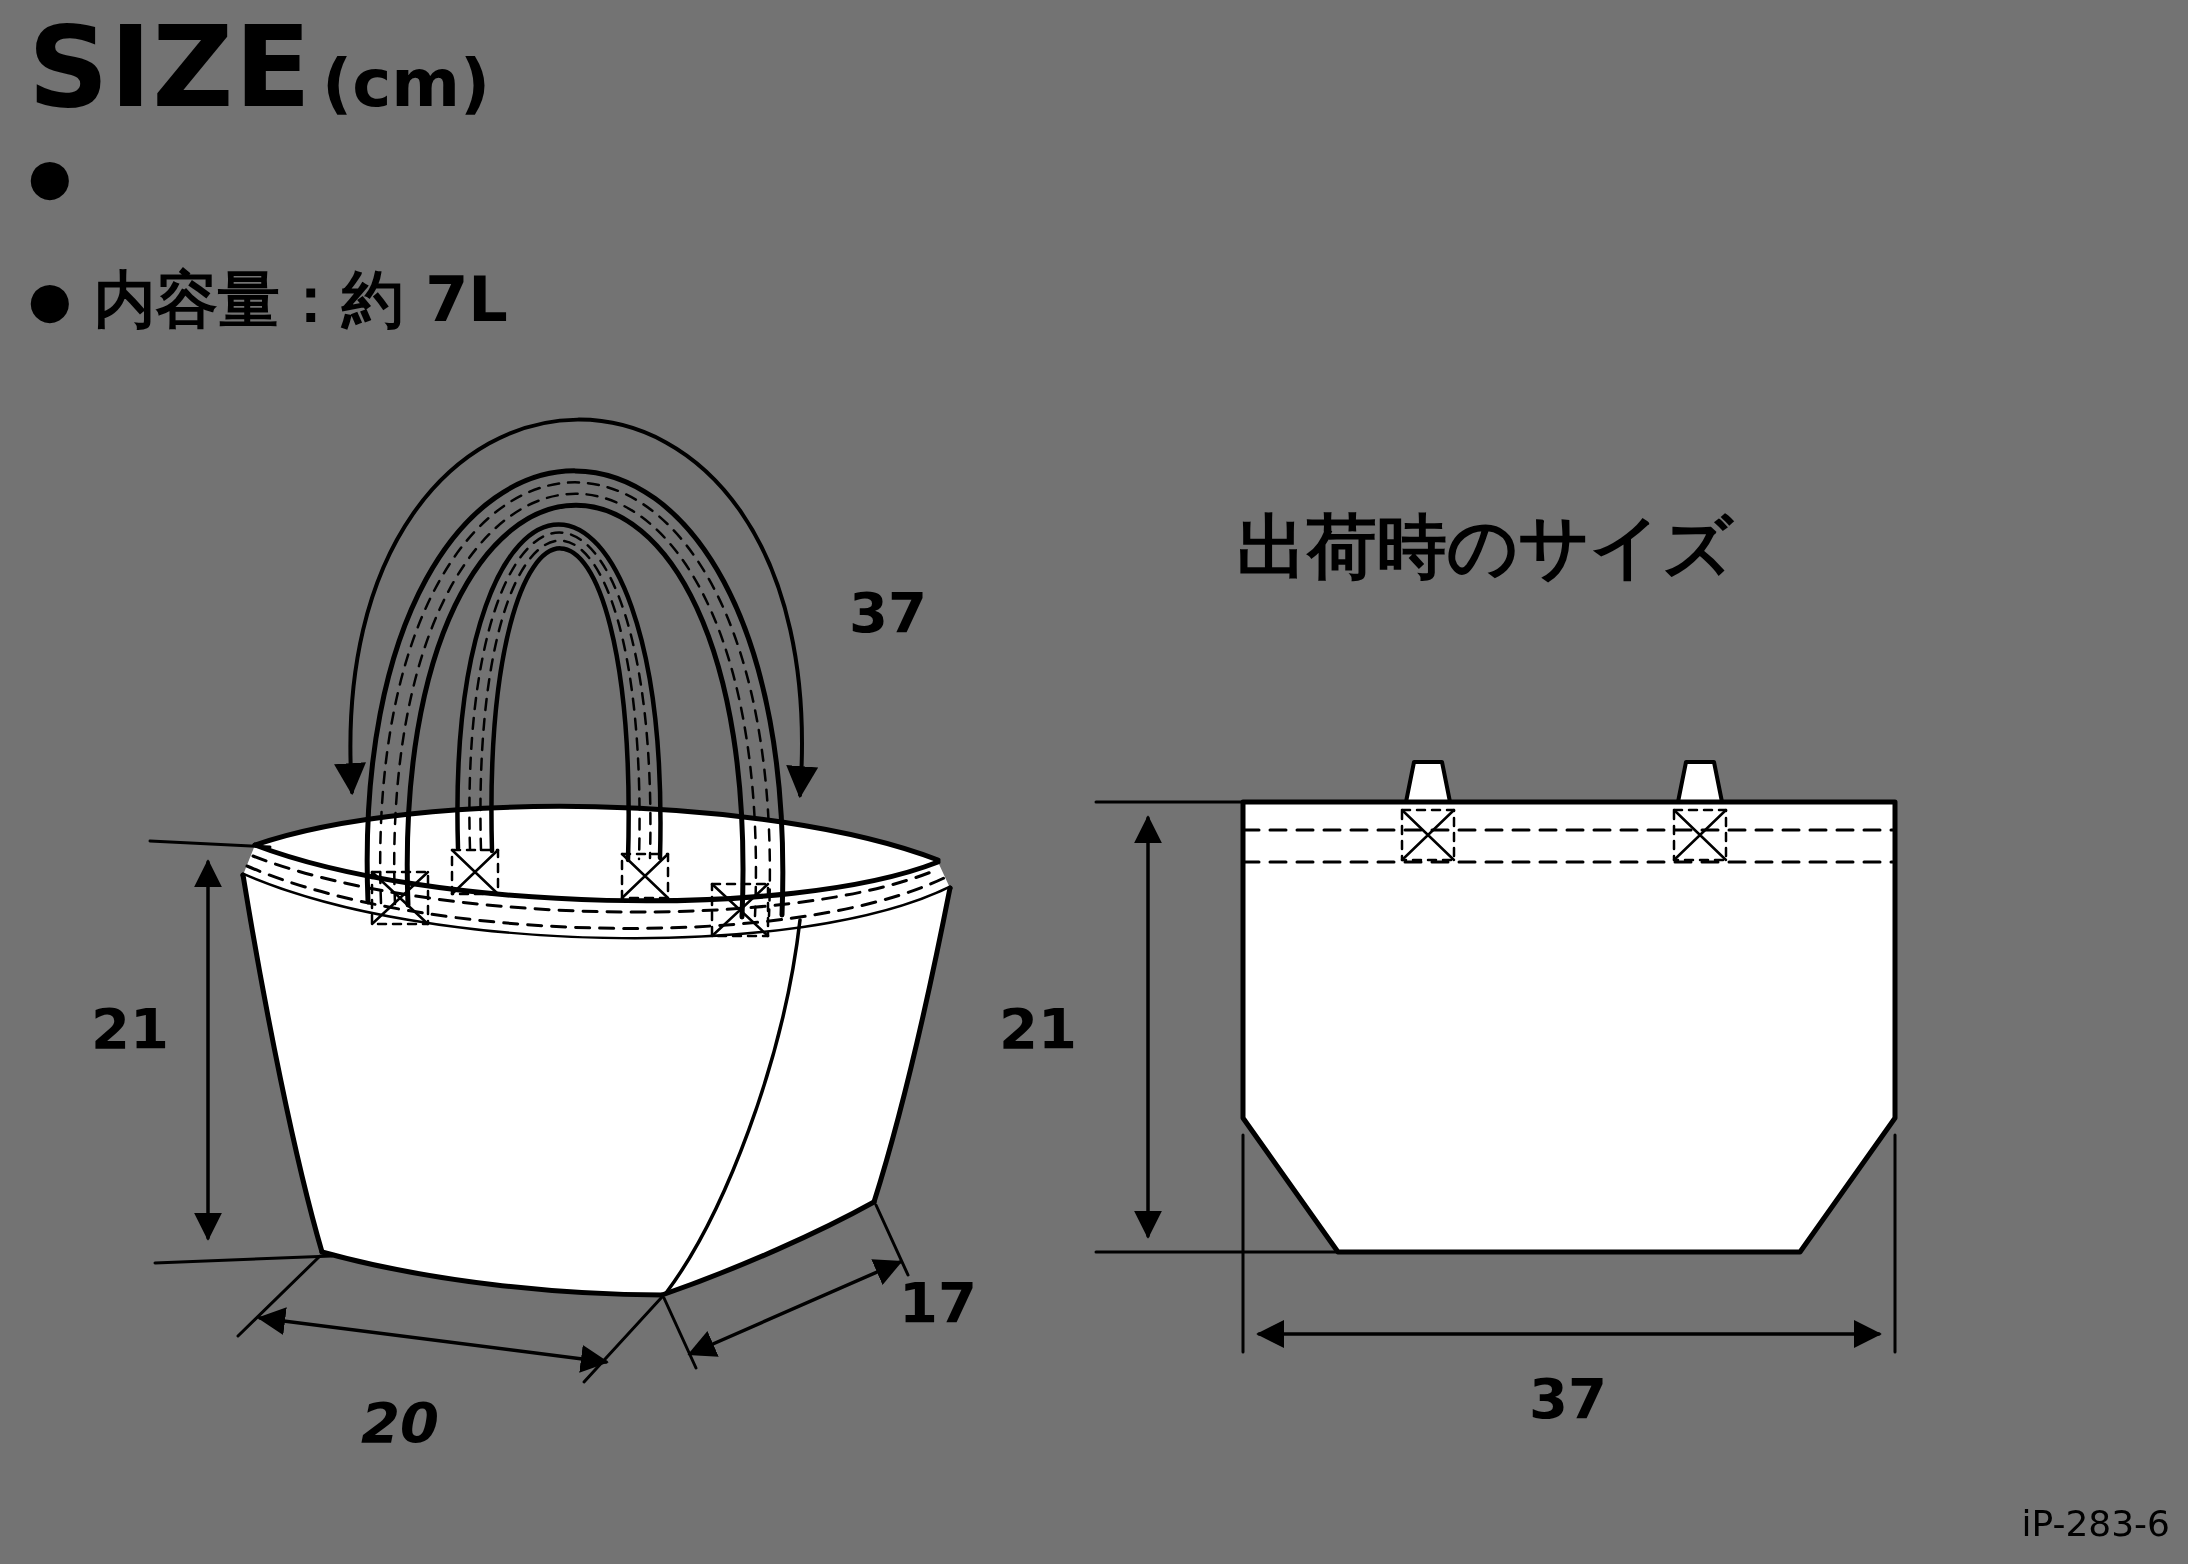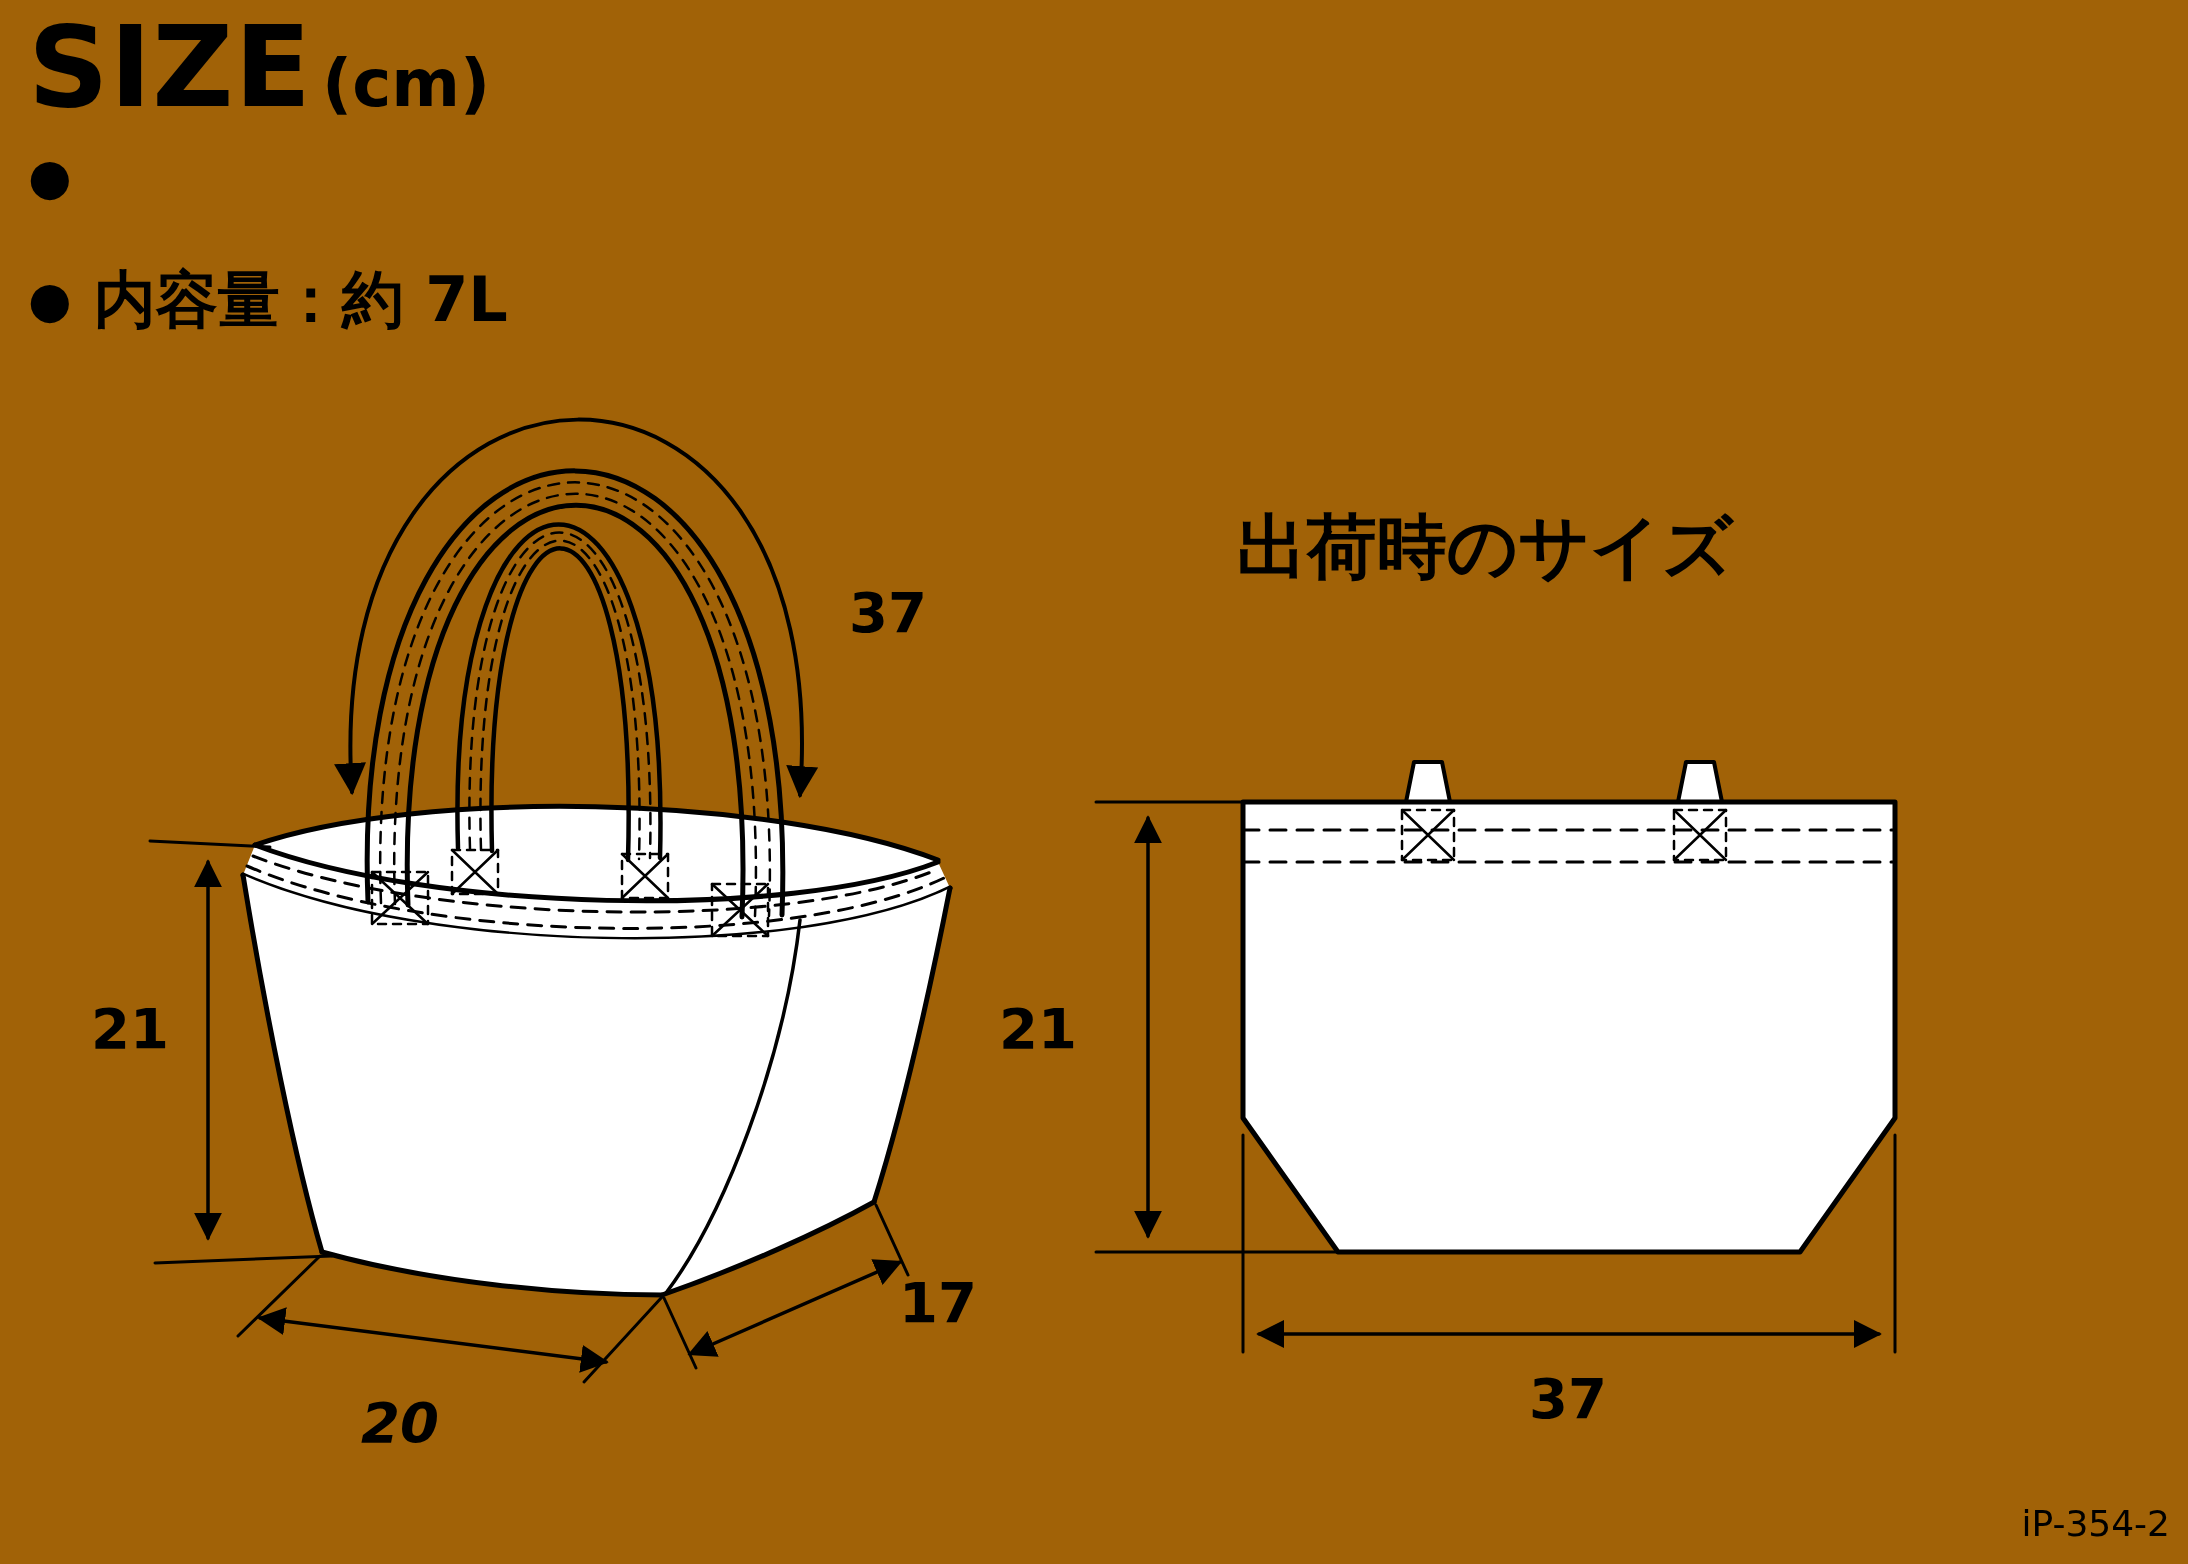--- a/index.html
+++ b/index.html
@@ -1,20 +1,20 @@
 <!DOCTYPE html>
 <html><head>
 <meta charset="utf-8">
 <style>
   * { margin:0; padding:0; box-sizing:border-box; }
   html,body { background:#fff; }
   .page {
     position:relative;
     width:2188px; height:1564px;
-    background:#a16207;
+    background:#737373;
     font-family:"DejaVu Sans","Liberation Sans",sans-serif;
     color:#000;
     overflow:hidden;
   }
   svg.canvas { position:absolute; left:0; top:0; }
 
   .size-title {
     position:absolute; left:28px; top:2px;
     display:flex; align-items:baseline; gap:10px;
   }
@@ -177,14 +177,14 @@
 
   <div class="dim-label" style="left:888px; top:612px;">37</div>
   <div class="dim-label" style="left:130px; top:1028px;">21</div>
   <div class="dim-label" style="left:400px; top:1422px;font-style:italic;">20</div>
   <div class="dim-label" style="left:938px; top:1302px;">17</div>
 
   <div class="fig-title" style="left:1485px; top:548px;">出荷時のサイズ</div>
   <div class="dim-label" style="left:1038px; top:1028px;">21</div>
   <div class="dim-label" style="left:1568px; top:1398px;">37</div>
 
-  <div class="product-code">iP-354-2</div>
+  <div class="product-code">iP-283-6</div>
 </div>
 
 </body></html>

